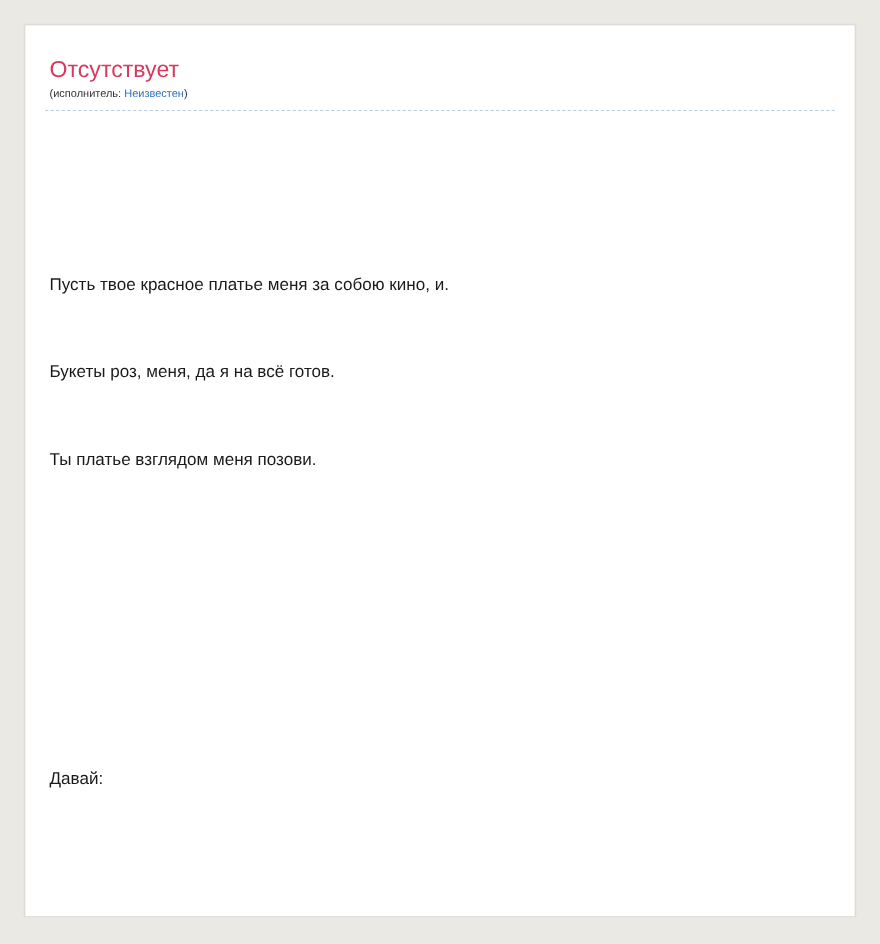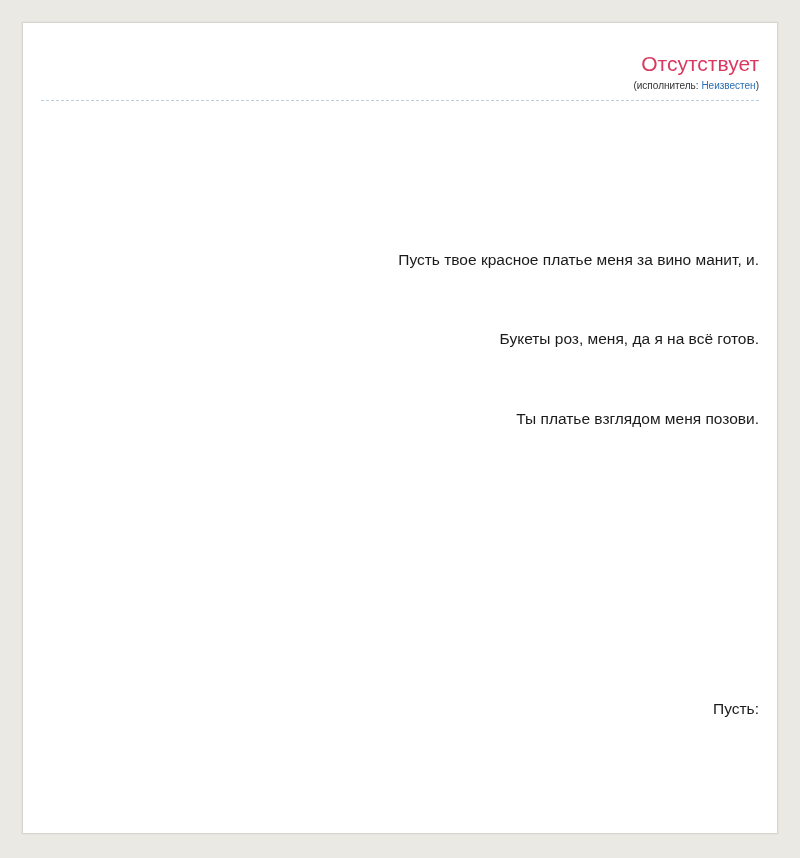--- a/index.html
+++ b/index.html
@@ -14,21 +14,20 @@
     -webkit-font-smoothing: antialiased;
   }
   .page-frame {
     position: absolute;
     left: 0;
     top: 0;
     width: 800px;
     height: 858px;
     background: #ebe9e4;
     box-sizing: border-box;
-    text-align: right;
   }
   .paper {
     position: absolute;
     left: 22px;
     top: 22px;
     width: 756px;
     height: 812px;
     background: #ffffff;
     border: 1px solid #d8d5cf;
     box-sizing: border-box;
@@ -85,28 +84,28 @@
 
       <h1 class="song-title">Отсутствует</h1>
 
       <div class="artist-line">
         <span>(исполнитель: </span><a class="artist-link" href="#">Неизвестен</a><span>)</span>
       </div>
 
       <div class="lyrics">
 
         <div class="lyrics-block">
-          <div class="line">Пусть твое красное платье меня за вино манит, и.</div>
+          <div class="line">Пусть твое красное платье меня за собою кино, и.</div>
           <div class="line">Букеты роз, меня, да я на всё готов.</div>
           <div class="line">Ты платье взглядом меня позови.</div>
         </div>
         <div class="block-gap"></div>
 
         <div class="lyrics-block">
-          <div class="line">Пусть:</div>
+          <div class="line">Давай:</div>
           
           
           
           
         </div>
         
 
         
         
 

